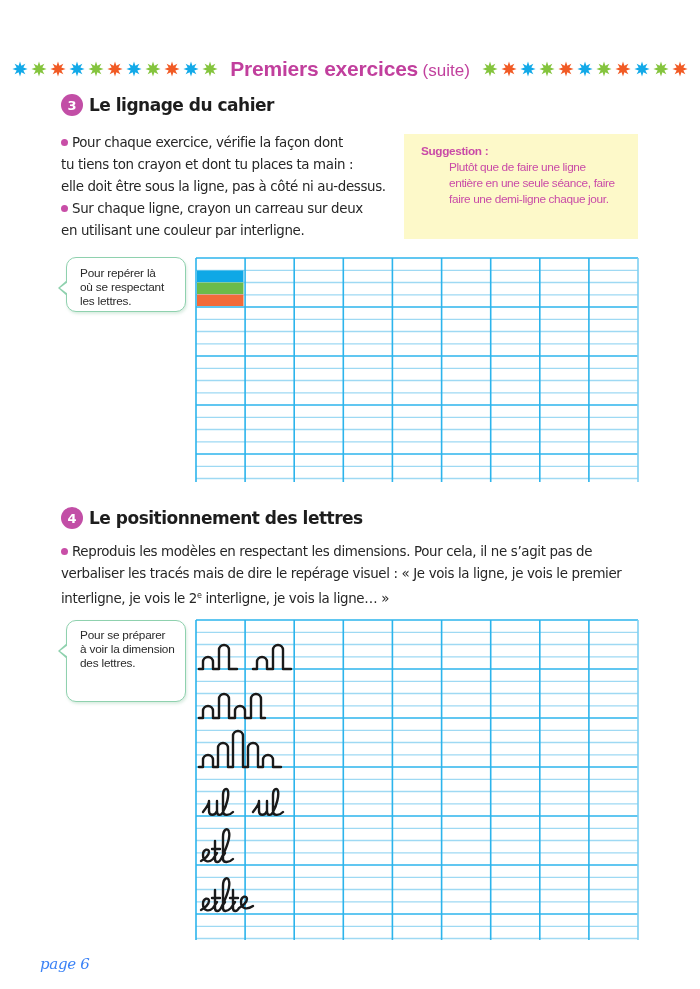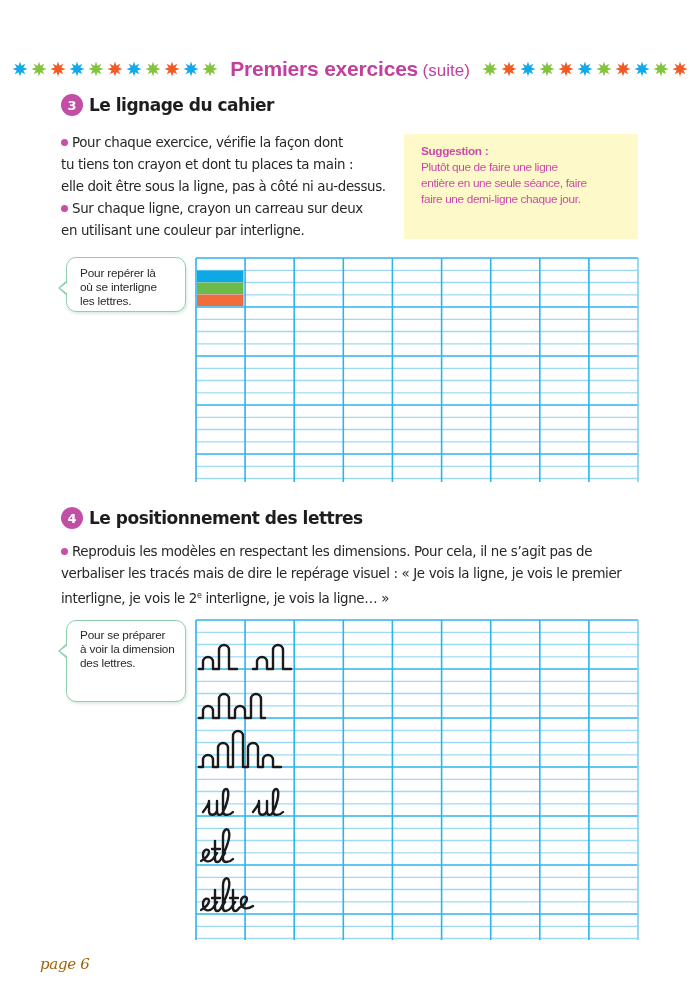--- a/index.html
+++ b/index.html
@@ -16,32 +16,32 @@
   .section-title { position: absolute; display: flex; align-items: center; }
   .num-badge { width: 22px; height: 22px; border-radius: 50%; background: #c24ea6; color: #fff; font-family: "DejaVu Sans", sans-serif; font-weight: bold; font-size: 13px; display: flex; align-items: center; justify-content: center; margin-right: 6px; }
   .section-title .title-text { font-family: "DejaVu Sans", sans-serif; font-weight: bold; font-size: 17px; letter-spacing: -0.5px; color: #1d1d1d; }
 
   .paragraph { position: absolute; font-family: "DejaVu Sans", sans-serif; font-size: 13.4px; line-height: 22px; color: #262626; letter-spacing: -0.35px; }
   .bullet { display: inline-block; width: 7px; height: 7px; border-radius: 50%; background: #c84ea7; margin-right: 4px; vertical-align: 1px; }
   .para-line { white-space: nowrap; }
 
   .suggestion { position: absolute; left: 404px; top: 134px; width: 234px; height: 105px; background: #fdf9c9; padding: 9px 0 16px 17px; font-family: Liberation Sans, sans-serif; color: #c94ba7; font-size: 11.8px; line-height: 16px; letter-spacing: -0.35px; }
   .suggestion .sug-title { font-weight: bold; }
-  .suggestion .sug-line { white-space: nowrap; }
+  .suggestion .sug-line { white-space: nowrap; margin-left: 28px; }
 
   .bubble { position: absolute; width: 120px; border: 1.5px solid #8fd1ae; border-radius: 10px; background: #fff; box-shadow: 1px 2px 3px rgba(150, 200, 170, 0.35); padding: 8px 6px 8px 13px; font-family: "Liberation Sans", sans-serif; font-size: 11.8px; line-height: 14px; color: #2a2a2a; letter-spacing: -0.2px; }
   .bubble .b-line { white-space: nowrap; }
   .bubble-tail { position: absolute; left: -9px; top: 22px; width: 0; height: 0; }
   .bubble-tail::before { content: ""; position: absolute; left: 0; top: 0; border-top: 8px solid transparent; border-bottom: 8px solid transparent; border-right: 9px solid #8fd1ae; }
   .bubble-tail::after { content: ""; position: absolute; left: 2px; top: 1.5px; border-top: 6.5px solid transparent; border-bottom: 6.5px solid transparent; border-right: 8px solid #fff; }
 
   .grid { position: absolute; }
   .grid svg { display: block; }
 
-  .page-num { position: absolute; left: 40px; top: 955px; font-family: "DejaVu Serif", serif; font-style: italic; color: #a16207; font-size: 15px; letter-spacing: -0.3px; }
+  .page-num { position: absolute; left: 40px; top: 955px; font-family: "DejaVu Serif", serif; font-style: italic; color: #3b82f6; font-size: 15px; letter-spacing: -0.3px; }
 </style>
 </head>
 <body>
 
 <div class="header">
   <div class="stars" id="stars-left">
       <svg class="star" viewBox="0 0 16 16">
         <path d="M8.00,0.40L9.38,4.67L13.37,2.63L11.33,6.62L15.60,8.00L11.33,9.38L13.37,13.37L9.38,11.33L8.00,15.60L6.62,11.33L2.63,13.37L4.67,9.38L0.40,8.00L4.67,6.62L2.63,2.63L6.62,4.67Z" fill="#12a9e8"></path>
       </svg>
       <svg class="star" viewBox="0 0 16 16">
@@ -132,21 +132,21 @@
 <div class="suggestion">
   <div class="sug-title">Suggestion :</div>
   <div class="sug-line">Plutôt que de faire une ligne</div>
   <div class="sug-line">entière en une seule séance, faire</div>
   <div class="sug-line">faire une demi-ligne chaque jour.</div>
 </div>
 
 <div class="bubble" style="left:66px; top:257px; height:55px;">
   <div class="bubble-tail"></div>
   <div class="b-line">Pour repérer là</div>
-  <div class="b-line">où se interligne</div>
+  <div class="b-line">où se respectant</div>
   <div class="b-line">les lettres.</div>
 </div>
 
 <div class="grid" id="grid1" style="left:195px; top:257px;">
     <svg width="444" height="226">
       <line x1="1" y1="13.3" x2="443" y2="13.3" stroke="#9ed9f3" stroke-width="1.3"></line>
       <line x1="1" y1="25.5" x2="443" y2="25.5" stroke="#9ed9f3" stroke-width="1.3"></line>
       <line x1="1" y1="37.8" x2="443" y2="37.8" stroke="#9ed9f3" stroke-width="1.3"></line>
       <line x1="1" y1="62.3" x2="443" y2="62.3" stroke="#9ed9f3" stroke-width="1.3"></line>
       <line x1="1" y1="74.5" x2="443" y2="74.5" stroke="#9ed9f3" stroke-width="1.3"></line>

